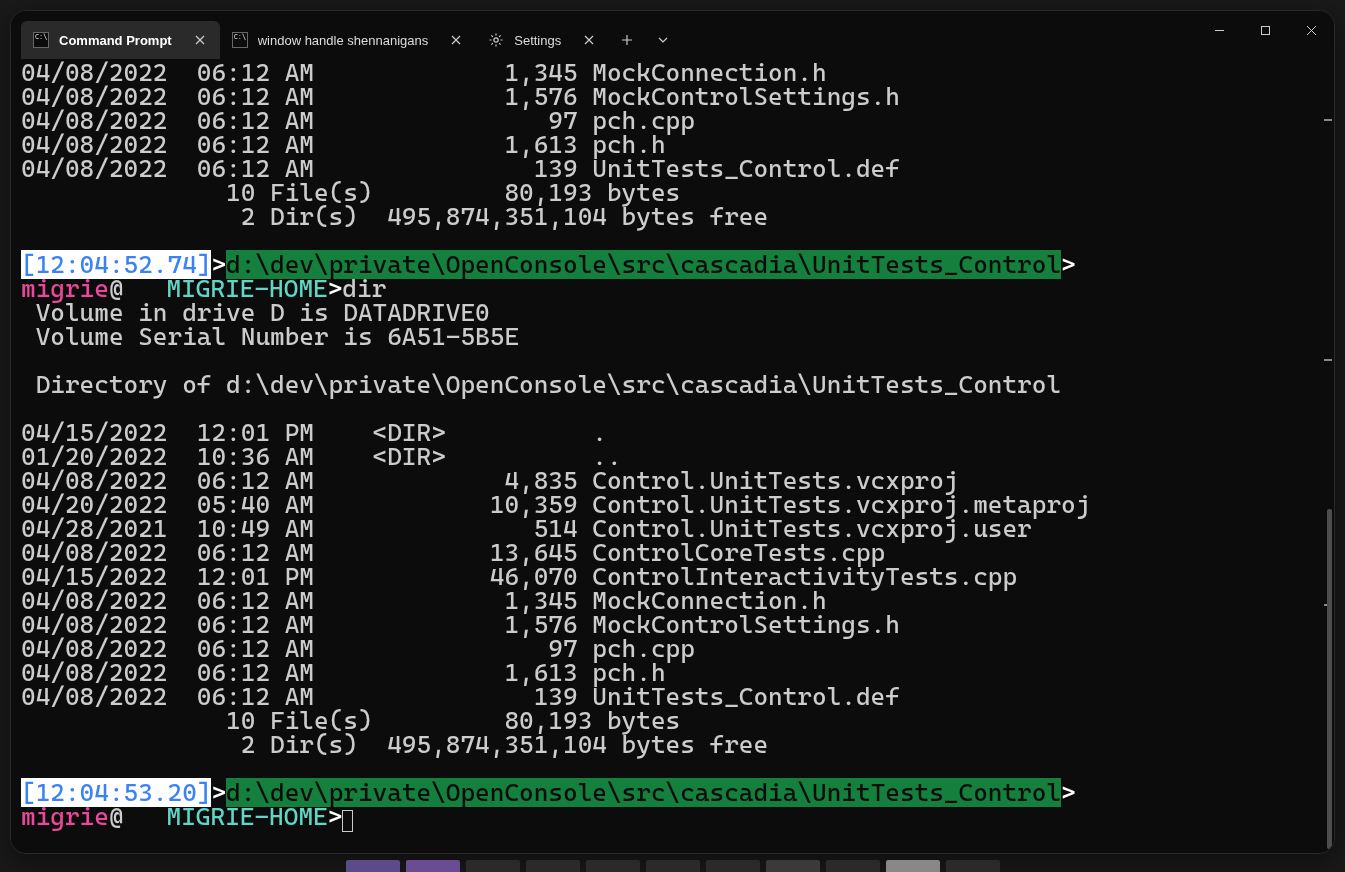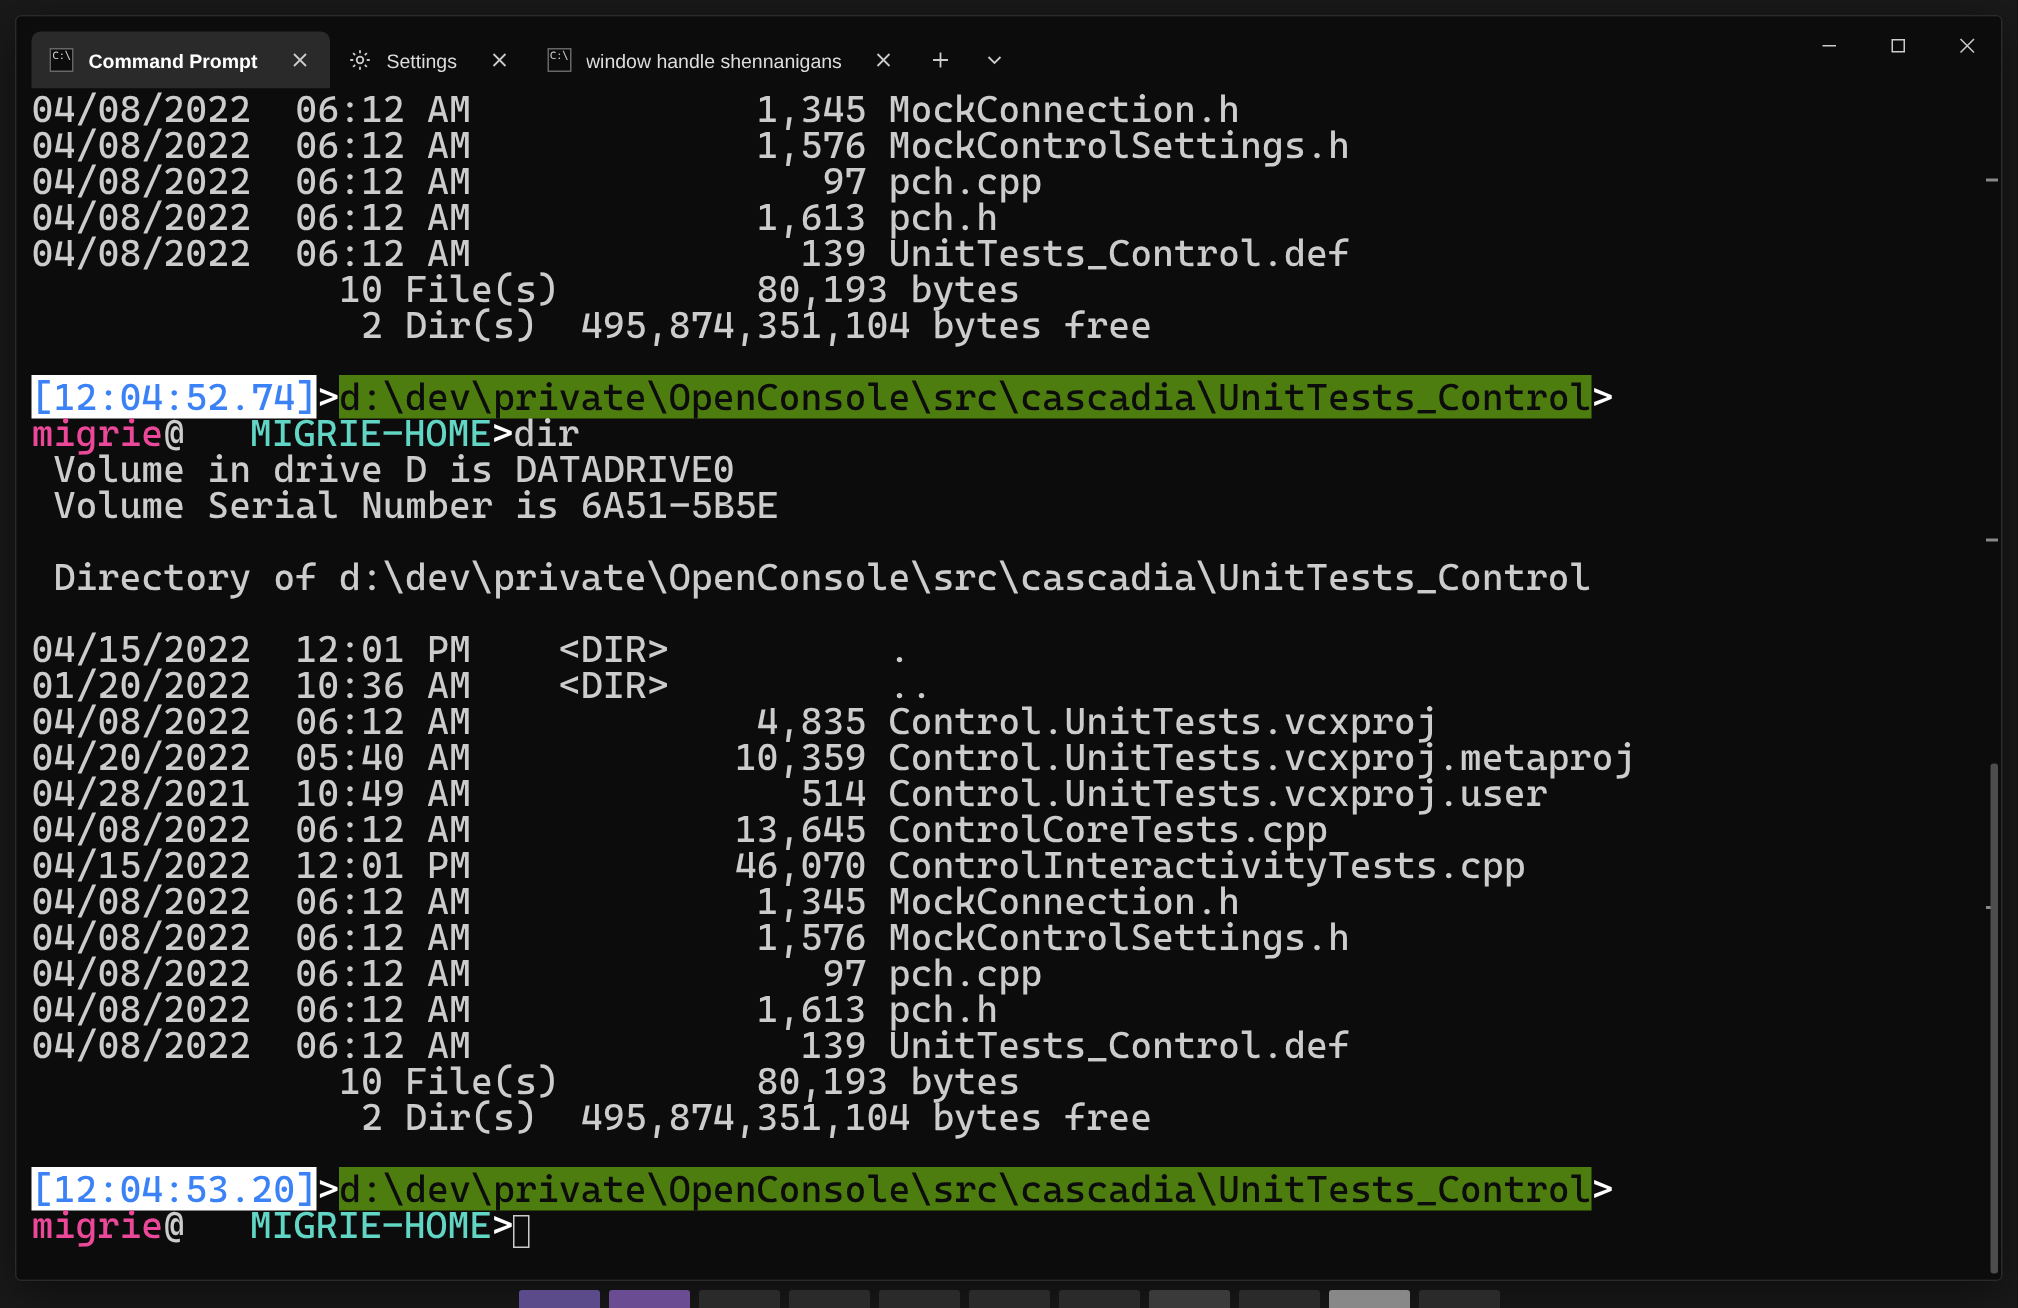--- a/index.html
+++ b/index.html
@@ -11,21 +11,21 @@
     overflow: hidden;
     position: relative;
   }
   .window {
     position: absolute;
     top: 10px;
     left: 10px;
     right: 10px;
     bottom: 18px;
     background: #0c0c0c;
-    border-radius: 4px;
+    border-radius: 16px;
     border: 1px solid #2a2a2a;
     overflow: hidden;
     box-shadow: 0 8px 32px rgba(0,0,0,0.5);
     display: flex;
     flex-direction: column;
   }
   .titlebar {
     height: 48px;
     background: #0c0c0c;
     display: flex;
@@ -125,21 +125,21 @@
     position: relative;
   }
   .terminal-content {
     font-size: 25px;
     line-height: 24px;
     color: #cccccc;
     white-space: pre;
     font-family: 'Cascadia Mono', 'Cascadia Code', Consolas, monospace;
   }
   .t-time-inv { background: #ffffff; color: #3b82f6; }
-  .t-path-inv { background: #4d7c0f; color: #0c0c0c; }
+  .t-path-inv { background: #15803d; color: #0c0c0c; }
   .t-gt { color: #ffffff; }
   .t-user { color: #ec4899; }
   .t-at { color: #cccccc; }
   .t-host { color: #61d6c4; padding-left: 43px; }
   .cursor-block {
     display: inline-block;
     width: 11px;
     height: 22px;
     border: 1.5px solid #ccc;
     vertical-align: text-bottom;
@@ -187,37 +187,37 @@
         <span class="tab-icon cmd"></span>
         <span class="tab-label">Command Prompt</span>
         <span class="tab-close">
           <svg width="10" height="10" viewBox="0 0 10 10">
               <path d="M1 1 L9 9 M9 1 L1 9" stroke="currentColor" stroke-width="1.2" fill="none"></path>
             </svg>
         </span>
       </div>
 
       <div class="tab">
-        <span class="tab-icon gear">
-          <svg viewBox="0 0 16 16" fill="none" stroke="#ccc" stroke-width="1.2">
-            <circle cx="8" cy="8" r="2.2"></circle>
-            <path d="M8 1.5v2M8 12.5v2M14.5 8h-2M3.5 8h-2M12.6 3.4l-1.4 1.4M4.8 11.2l-1.4 1.4M12.6 12.6l-1.4-1.4M4.8 4.8 3.4 3.4"></path>
-          </svg>
-        </span>
-        <span class="tab-label">Settings</span>
+        <span class="tab-icon cmd"></span>
+        <span class="tab-label">window handle shennanigans</span>
         <span class="tab-close">
           <svg width="10" height="10" viewBox="0 0 10 10">
               <path d="M1 1 L9 9 M9 1 L1 9" stroke="currentColor" stroke-width="1.2" fill="none"></path>
             </svg>
         </span>
       </div>
 
       <div class="tab">
-        <span class="tab-icon cmd"></span>
-        <span class="tab-label">window handle shennanigans</span>
+        <span class="tab-icon gear">
+          <svg viewBox="0 0 16 16" fill="none" stroke="#ccc" stroke-width="1.2">
+            <circle cx="8" cy="8" r="2.2"></circle>
+            <path d="M8 1.5v2M8 12.5v2M14.5 8h-2M3.5 8h-2M12.6 3.4l-1.4 1.4M4.8 11.2l-1.4 1.4M12.6 12.6l-1.4-1.4M4.8 4.8 3.4 3.4"></path>
+          </svg>
+        </span>
+        <span class="tab-label">Settings</span>
         <span class="tab-close">
           <svg width="10" height="10" viewBox="0 0 10 10">
               <path d="M1 1 L9 9 M9 1 L1 9" stroke="currentColor" stroke-width="1.2" fill="none"></path>
             </svg>
         </span>
       </div>
 
       <div class="newtab-btn">
         <svg width="12" height="12" viewBox="0 0 12 12">
             <path d="M6 1v10M1 6h10" stroke="currentColor" stroke-width="1.2"></path>

